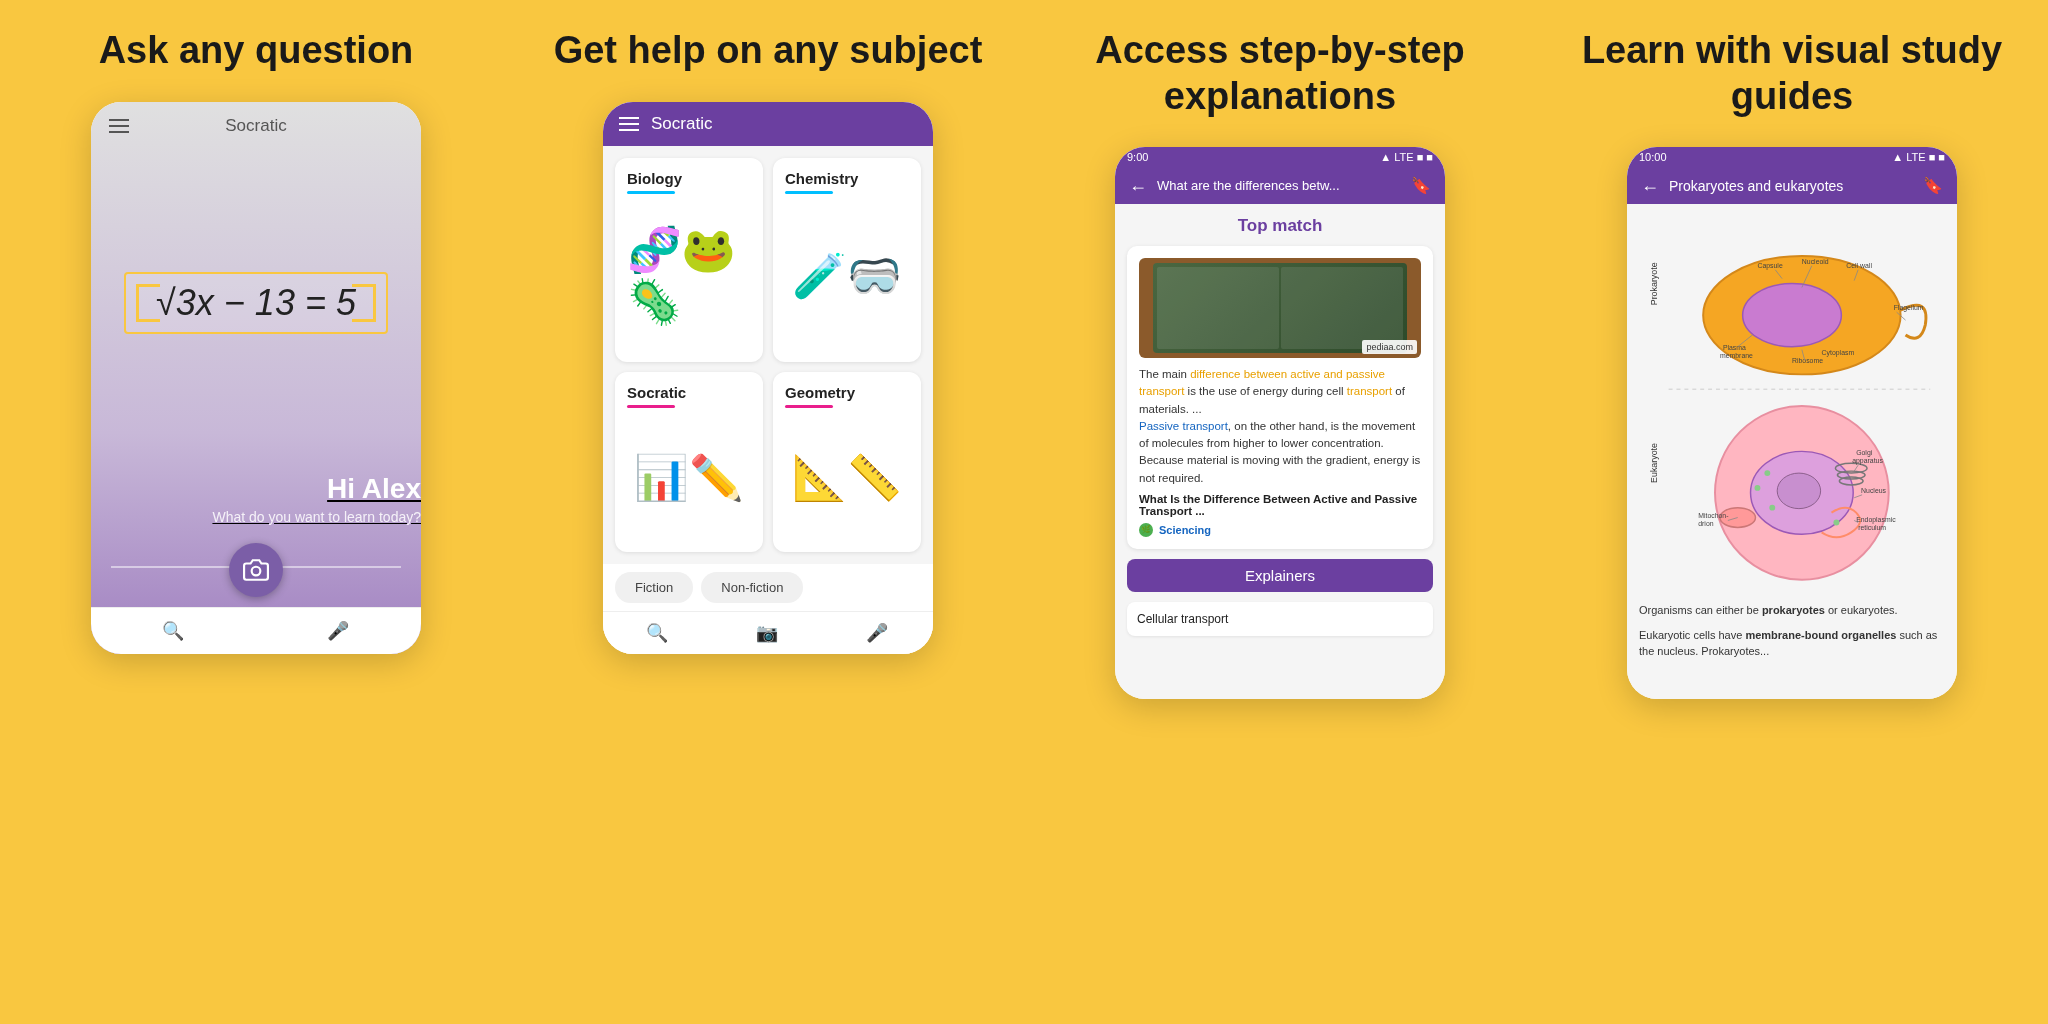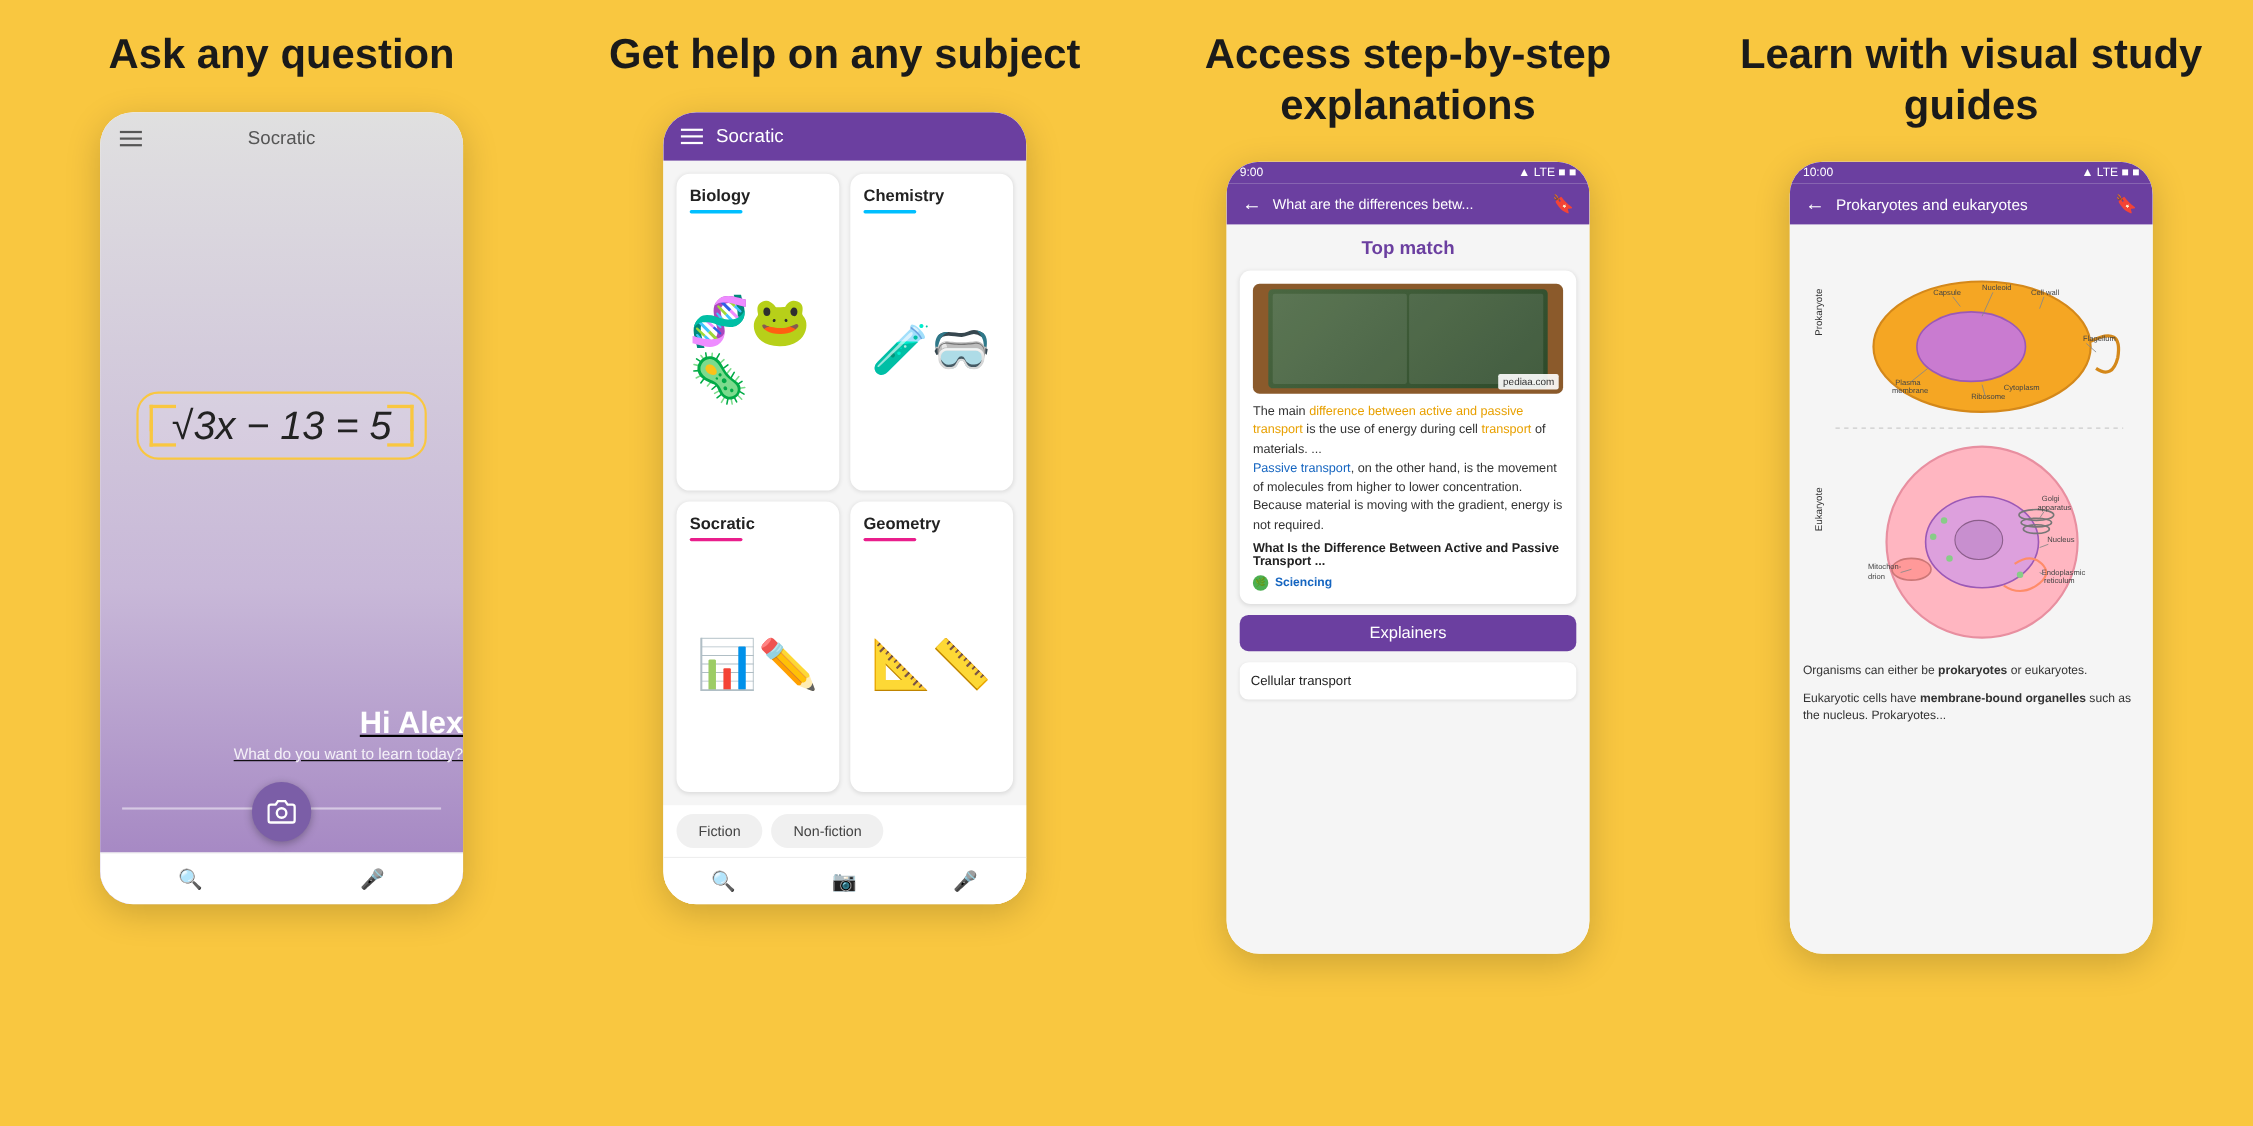--- a/index.html
+++ b/index.html
@@ -26,21 +26,21 @@
       font-weight: 800;
       color: #1a1a1a;
       text-align: center;
       margin-bottom: 28px;
       line-height: 1.2;
     }
 
     
     .phone {
       width: 330px;
-      height: 720px;
+      height: 552px;
       border-radius: 30px;
       overflow: hidden;
       box-shadow: 0 8px 32px rgba(0,0,0,0.18);
       background: #fff;
       flex-shrink: 0;
     }
 
     
     .phone1-body {
       width: 100%;
@@ -68,21 +68,21 @@
     }
     .phone1-formula-area {
       flex: 1;
       display: flex;
       align-items: center;
       justify-content: center;
     }
     .formula-box {
       background: rgba(255,255,255,0.15);
       border: 2px solid #F9C740;
-      border-radius: 20px;
+      border-radius: 4px;
       padding: 8px 30px;
     }
     .formula-text {
       font-size: 36px;
       color: #222;
       font-style: italic;
     }
     .phone1-greeting-area {
       display: flex;
       flex-direction: column;

